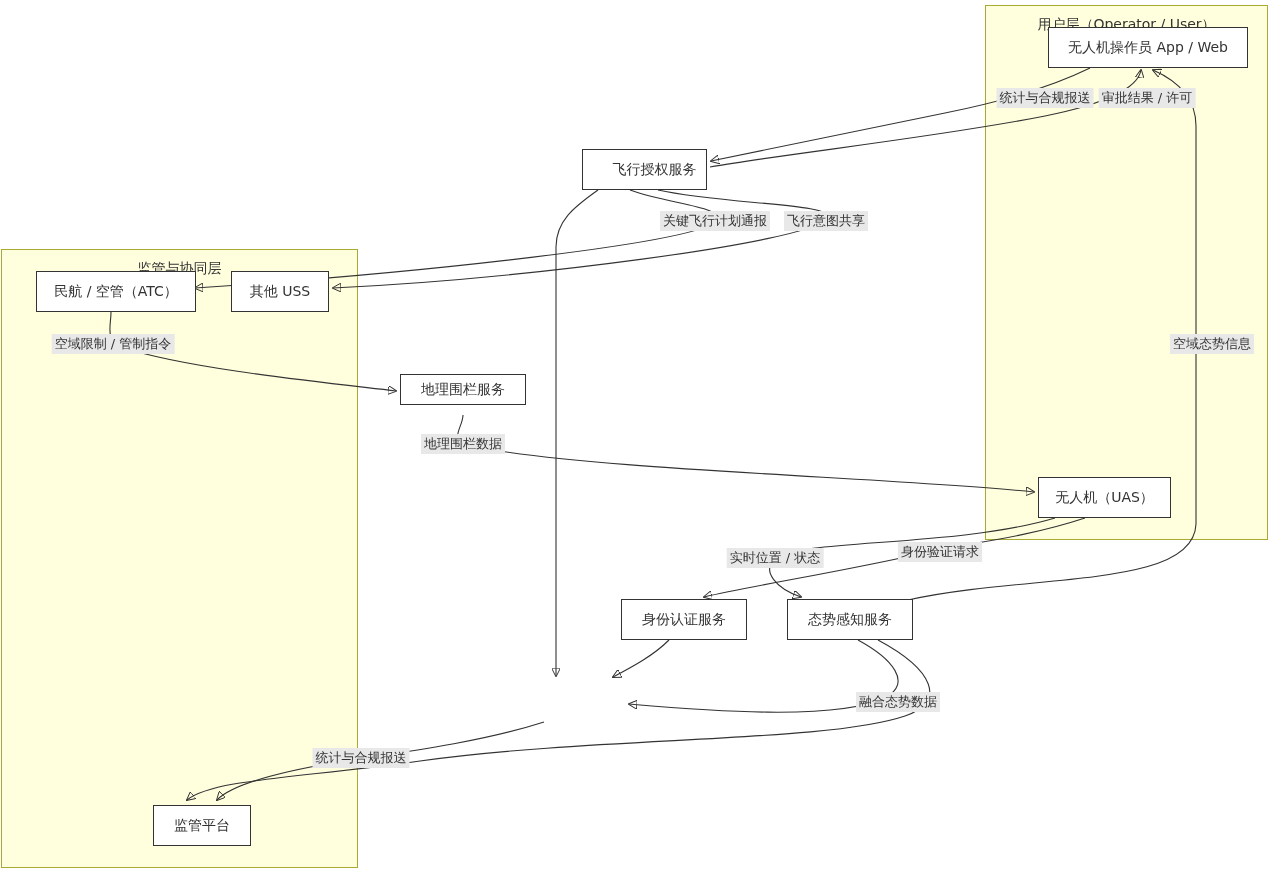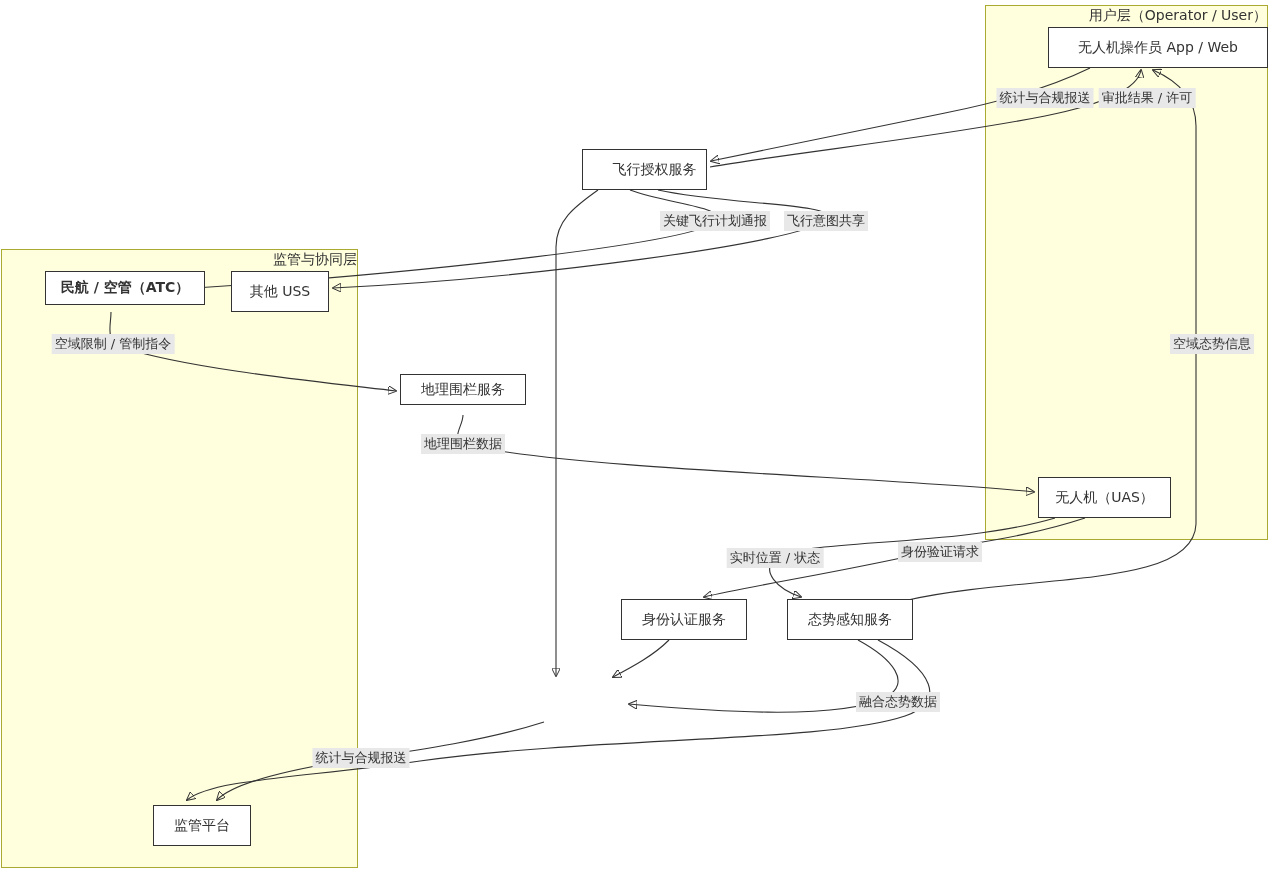--- a/index.html
+++ b/index.html
@@ -13,22 +13,22 @@
     overflow: hidden;
   }
   .cluster {
     position: absolute;
     background: #ffffde;
     border: 1px solid #aaaa33;
     box-sizing: border-box;
     z-index: 1;
   }
   .cluster-title {
-    padding-top: 1px;
-    text-align: right;
+    padding-top: 10px;
+    text-align: center;
     font-size: 14px;
     color: #333333;
   }
   .edges {
     position: absolute;
     left: 0; top: 0;
     z-index: 2;
   }
   .edges path { fill: none; stroke: #333333; stroke-width: 1.1; }
   .node {
@@ -81,39 +81,39 @@
     <path marker-end="url(#arrowhead)" d="M 1055 518 C 958 547, 802 539, 776 558 C 760 571, 777 589, 801 597"></path>
     <path marker-end="url(#arrowhead)" d="M 1085 518 C 1018 540, 958 544, 924 553 C 840 572, 756 585, 704 597"></path>
     <path marker-end="url(#arrowhead)" d="M 908 600 C 1030 573, 1194 589, 1196 524 L 1196 126 C 1196 99, 1178 81, 1153 70"></path>
     <path marker-end="url(#arrowhead)" d="M 598 190 C 574 207, 556 221, 556 247 L 556 676"></path>
     <path marker-end="url(#arrowhead)" d="M 669 640 C 654 655, 634 666, 613 677"></path>
     <path marker-end="url(#arrowhead)" d="M 858 640 C 893 659, 912 683, 886 697 C 838 722, 700 710, 629 704"></path>
     <path marker-end="url(#arrowhead)" d="M 544 722 C 488 740, 420 750, 363 758 C 290 769, 234 782, 217 800"></path>
     <path marker-end="url(#arrowhead)" d="M 878 640 C 934 670, 947 702, 905 716 C 825 743, 600 736, 420 761 C 300 778, 213 779, 187 800"></path>
   </svg>
 
-  <div class="node" style="left:1048px;top:27px;width:220px;height:41px;">
+  <div class="node" style="left:1048px;top:27px;width:200px;height:41px;">
     <span>无人机操作员 App / Web</span>
   </div>
   <div class="node" style="left:1038px;top:477px;width:133px;height:41px;">
     <span>无人机（UAS）</span>
   </div>
   <div class="node" style="left:582px;top:149px;width:125px;height:41px;padding-left:20px;">
     <span>飞行授权服务</span>
   </div>
   <div class="node" style="left:400px;top:374px;width:126px;height:31px;">
     <span>地理围栏服务</span>
   </div>
   <div class="node" style="left:621px;top:599px;width:126px;height:41px;">
     <span>身份认证服务</span>
   </div>
   <div class="node" style="left:787px;top:599px;width:126px;height:41px;">
     <span>态势感知服务</span>
   </div>
-  <div class="node" style="left:45px;top:271px;width:160px;height:34px;font-weight:bold;">
+  <div class="node" style="left:36px;top:271px;width:160px;height:41px;">
     <span>民航 / 空管（ATC）</span>
   </div>
   <div class="node" style="left:231px;top:271px;width:98px;height:41px;">
     <span>其他 USS</span>
   </div>
   <div class="node" style="left:153px;top:805px;width:98px;height:41px;">
     <span>监管平台</span>
   </div>
 
   <div class="edge-label" style="left:1045px;top:98px;">统计与合规报送</div>

